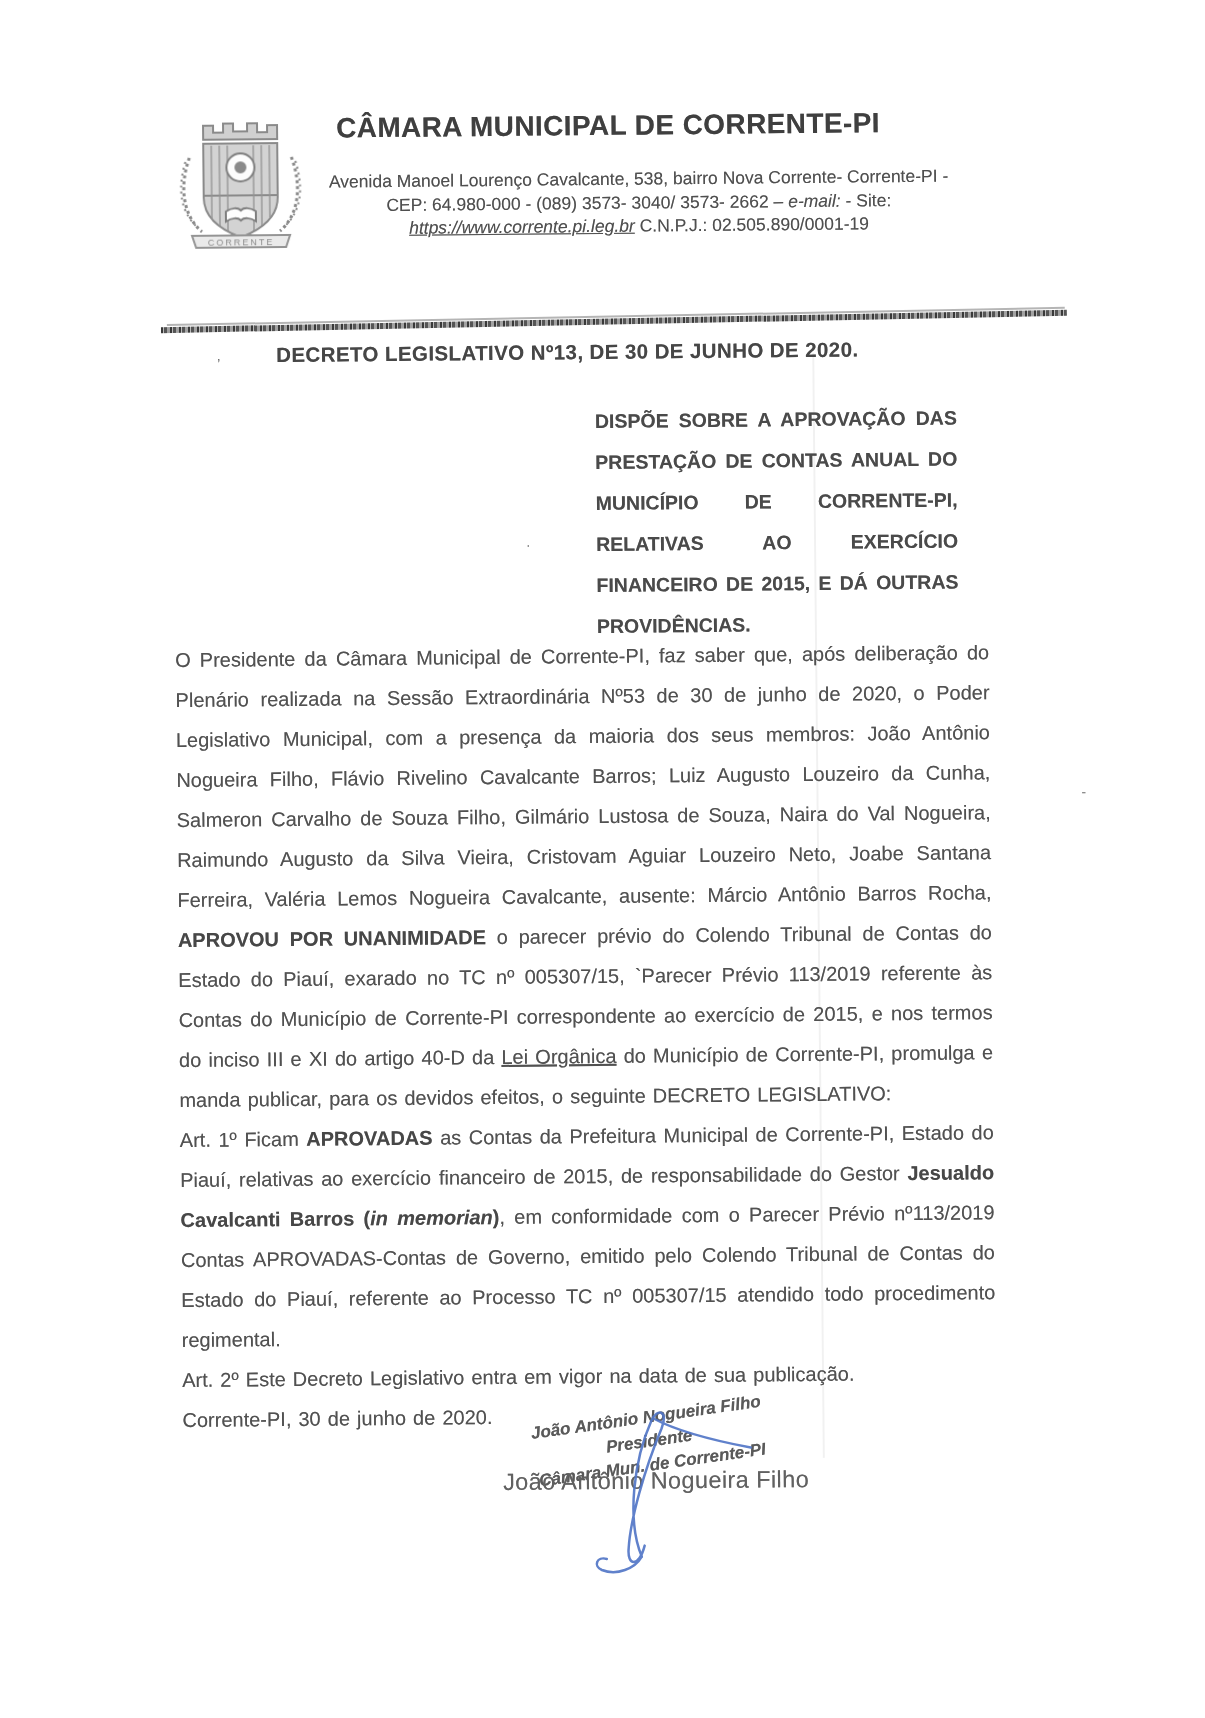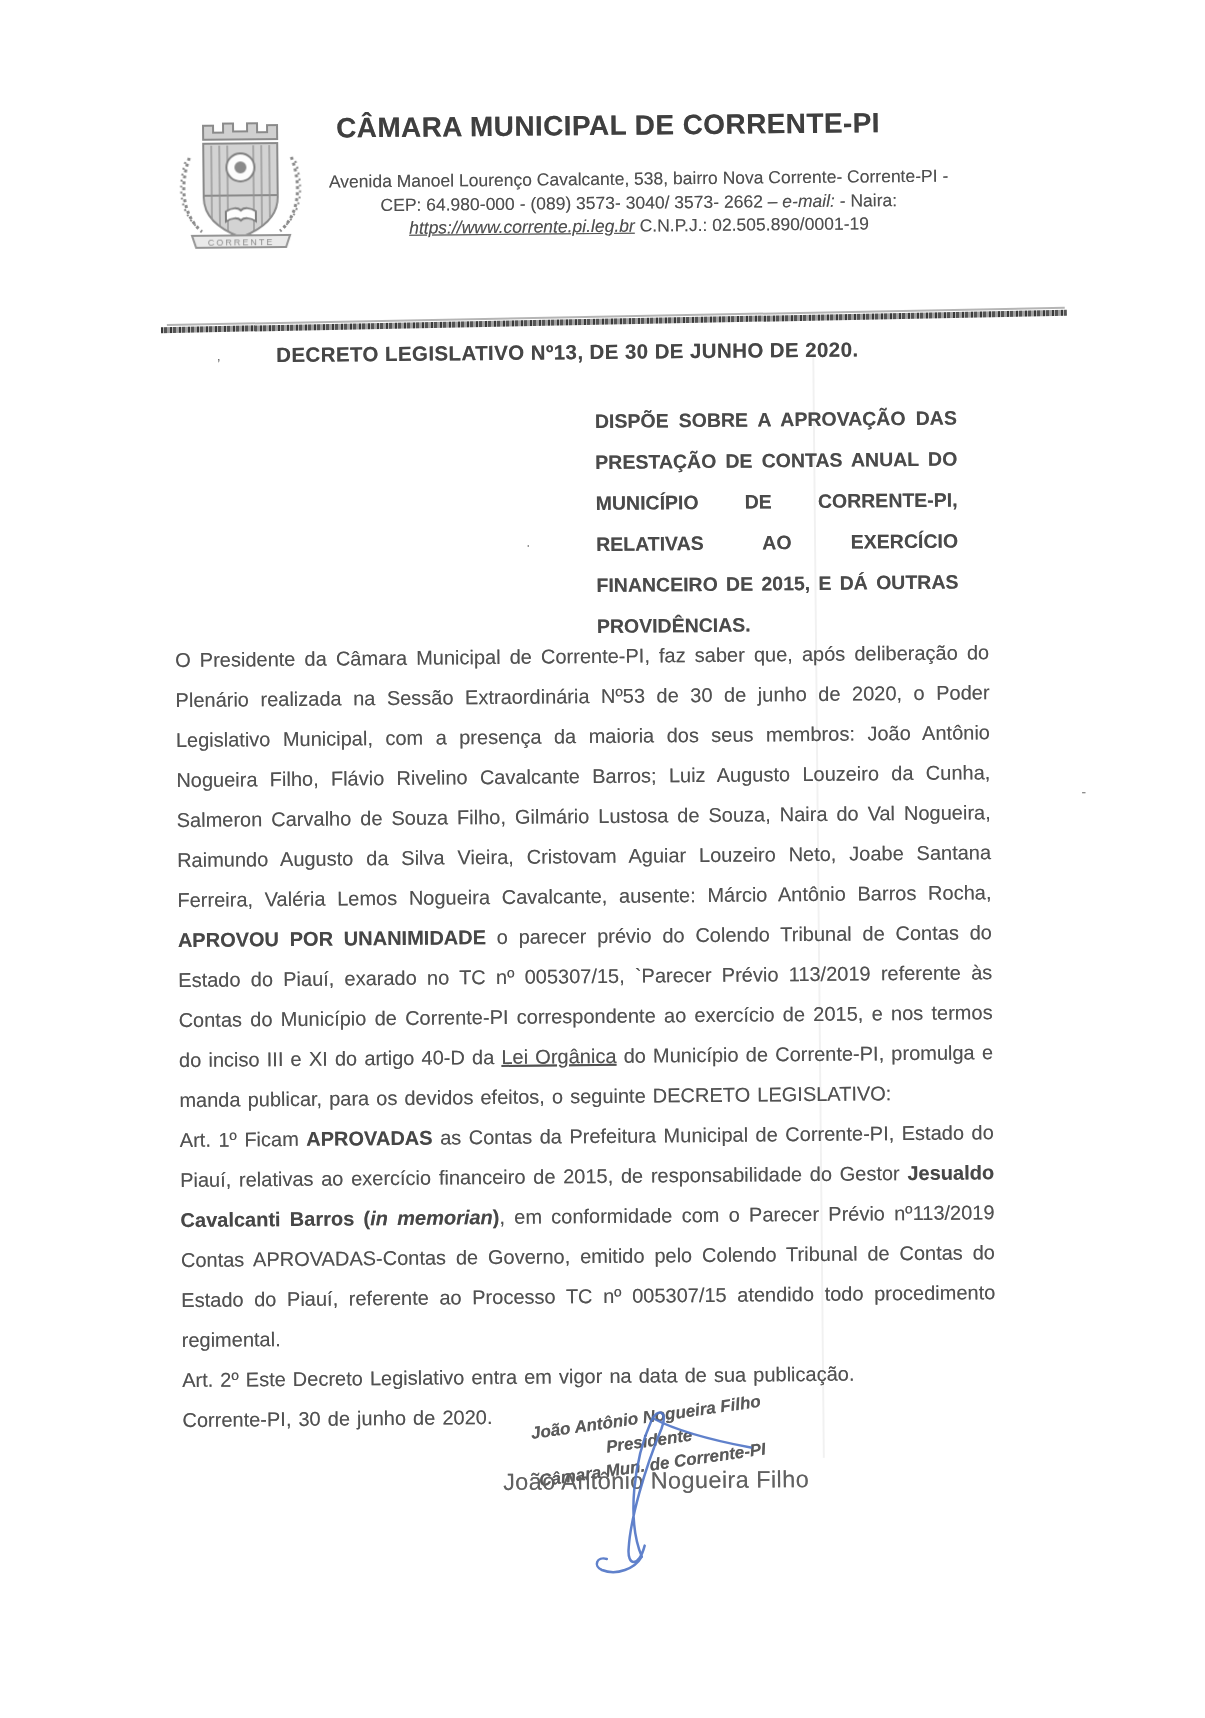--- a/index.html
+++ b/index.html
@@ -136,21 +136,21 @@
         <path d="M64 112 C 70 108, 76 108, 79 111 C 82 108, 88 108, 94 112 L94 122 C 88 118, 82 118, 79 121 C 76 118, 70 118, 64 122 Z" fill="#fdfdfd" stroke="#5e5e5e"></path>
 
         <path d="M30 136 L128 136 L124 148 L34 148 Z" fill="#e6e6e6" stroke="#7a7a7a"></path>
       </g>
       <text x="79" y="146" text-anchor="middle" font-size="9" fill="#6d6d6d" letter-spacing="2">CORRENTE</text>
     </svg>
 
     <div class="org-name">CÂMARA MUNICIPAL DE CORRENTE-PI</div>
     <div class="address">
       <div>Avenida Manoel Lourenço Cavalcante, 538, bairro Nova Corrente- Corrente-PI -</div>
-      <div><span>CEP: 64.980-000 - (089) 3573- 3040/ 3573- 2662 – </span><span class="seg-i">e-mail:</span><span> - Naira:</span></div>
+      <div><span>CEP: 64.980-000 - (089) 3573- 3040/ 3573- 2662 – </span><span class="seg-i">e-mail:</span><span> - Site:</span></div>
       <div><span class="seg-i seg-u">https://www.corrente.pi.leg.br</span><span> C.N.P.J.: 02.505.890/0001-19</span></div>
     </div>
 
     <div class="divider-wrap">
       <div class="divider-light"></div>
       <div class="divider-dark"></div>
     </div>
 
     <div class="speck" style="left:222px;top:352px;">’</div>
     <div class="speck" style="left:529px;top:536px;">·</div>

